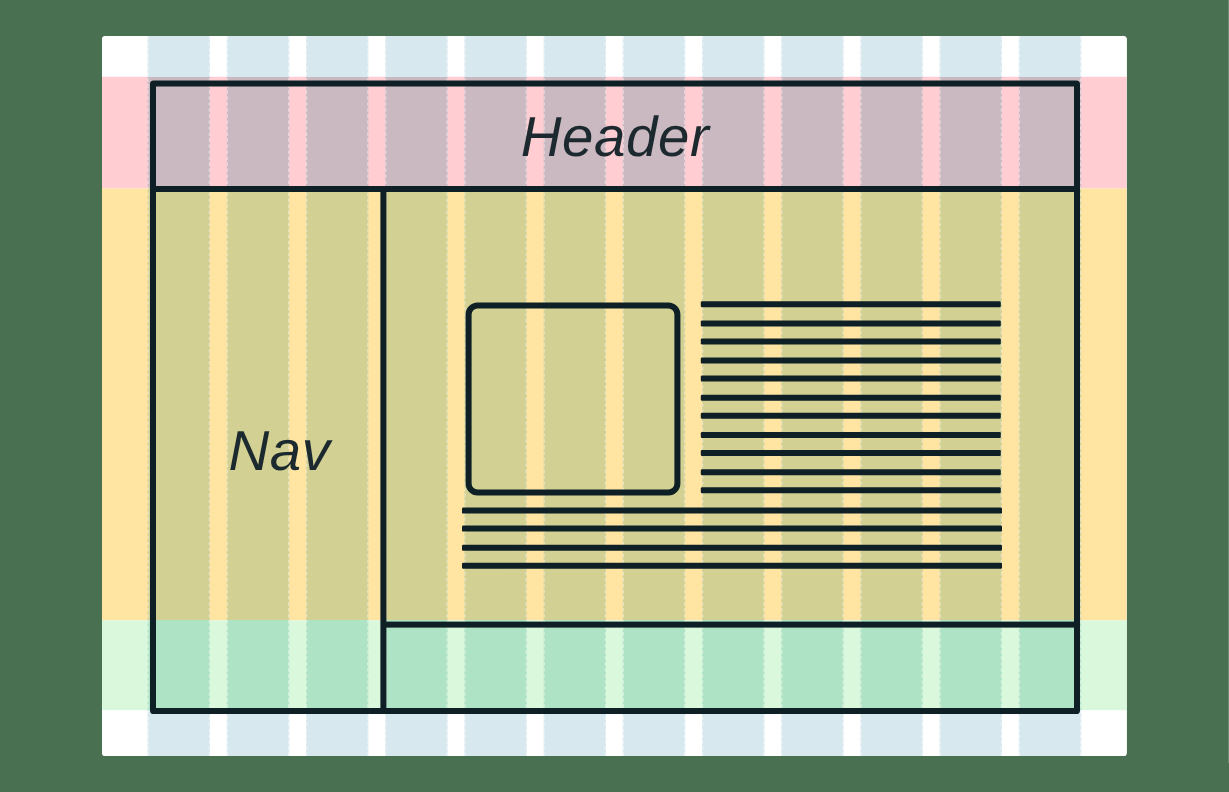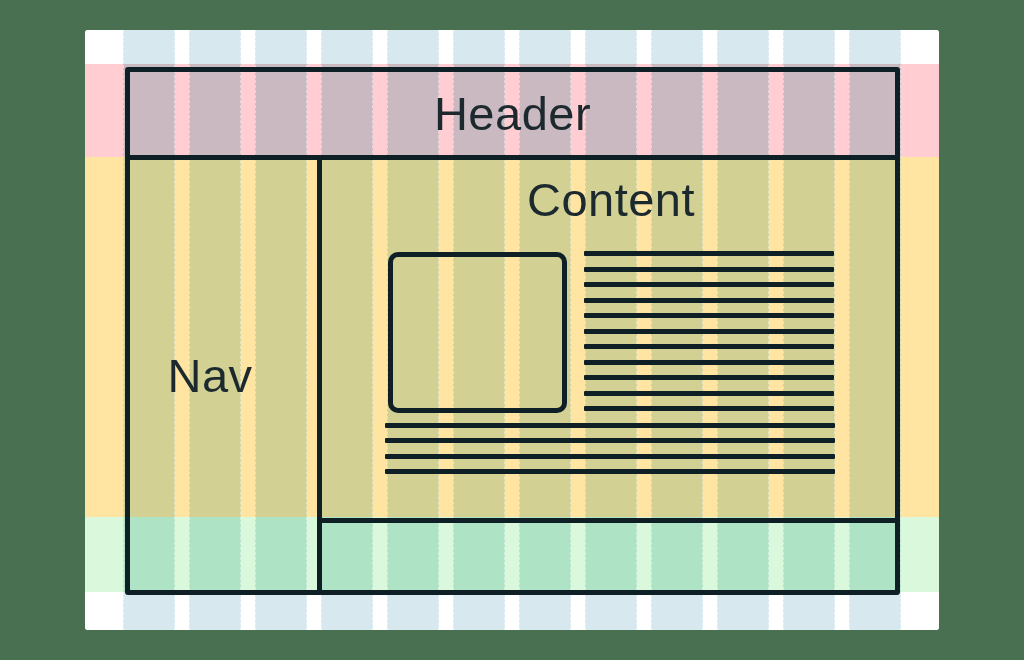--- a/index.html
+++ b/index.html
@@ -5,21 +5,21 @@
   html,body { margin:0; padding:0; }
   body {
     width:1024px; height:660px; overflow:hidden;
     background: var(--background, #4a7052);
     font-family: "Liberation Sans", sans-serif;
     position:relative;
   }
   .page {
     position:absolute; left:85px; top:30px; width:854px; height:600px;
     background: var(--page_bg, #ffffff);
-    border-radius:3px; overflow:hidden;
+    border-radius:3px; overflow:hidden;font-style:italic;
   }
   
   .band { position:absolute; left:0; width:854px; }
   .band-top    { top:0;     height:34px;  background: var(--page_bg); }
   .band-header { top:34px;  height:93px;  background: var(--band_pink); }
   .band-main   { top:127px; height:360px; background: var(--band_yellow); }
   .band-footer { top:487px; height:75px;  background: var(--band_green); }
   .band-bottom { top:562px; height:38px;  background: var(--page_bg); }
   
   .col {
@@ -50,21 +50,21 @@
   .text-line { position:absolute; height:5px; background: var(--line); border-radius:1px; }
   .side-line { left:499px; width:250px; }
   .full-line { left:300px; width:450px; }
   
   .label {
     position:absolute; display:flex; align-items:center; justify-content:center;
     font-size:47px; font-weight:400; line-height:1; color: var(--text);
     letter-spacing:0.5px; pointer-events:none;
   }
   .header-label  { left:40px;  top:42px;  width:775px; height:83px; }
-  .nav-label     { left:29px;  top:130px; width:192px; height:430px; }
+  .nav-label     { left:52px;  top:130px; width:192px; height:430px; }
   .content-label { left:237px; top:146px; width:578px; height:56px; align-items:flex-start; }
   .footer-label  { left:237px; top:493px; width:578px; height:67px; }
 </style>
 </head>
 <body style="--background: #4a7052; --page_bg: #ffffff; --band_pink: #ffcdd2; --band_yellow: #ffe5a1; --band_green: #daf8dc; --col_on_white: #d7e8ee; --col_on_pink: #cbb9c2; --col_on_yellow: #d2d093; --col_on_green: #afe3c5; --line: #0e2025; --text: #1c2a2f;">
 
 <div class="page">
 
   <div class="band band-top"></div>
   <div class="band band-header"></div>
@@ -108,14 +108,13 @@
     </div>
   <div id="full-lines">
       <div class="text-line full-line" style="top: 392.5px;"></div>
       <div class="text-line full-line" style="top: 408px;"></div>
       <div class="text-line full-line" style="top: 423.5px;"></div>
       <div class="text-line full-line" style="top: 439px;"></div>
     </div>
 
   <div class="label header-label">Header</div>
   <div class="label nav-label">Nav</div>
-  <div class="label content-label">Content</div>
 </div>
 
 </body></html>

